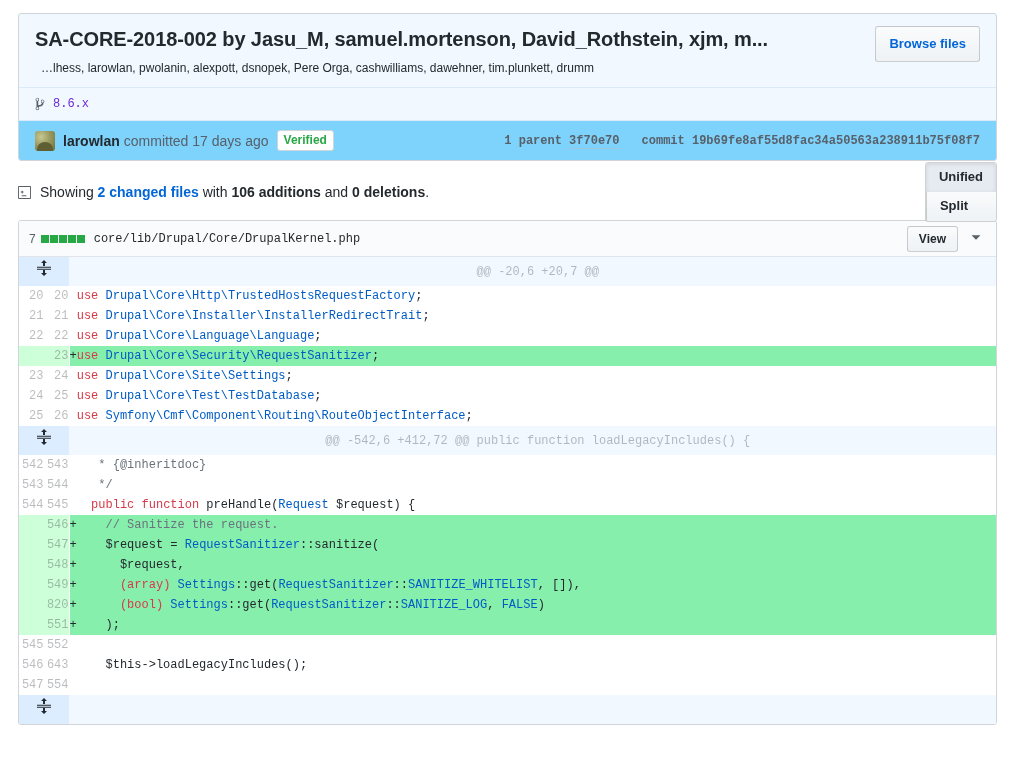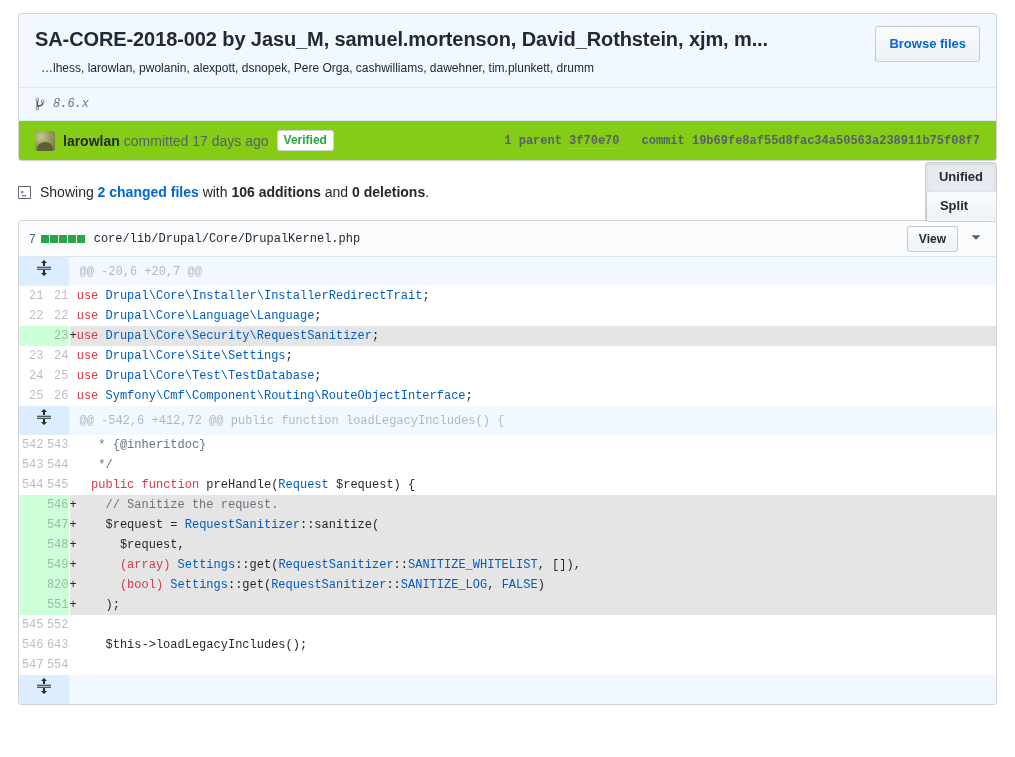--- a/index.html
+++ b/index.html
@@ -86,25 +86,25 @@
     font-family: "Liberation Mono", "DejaVu Sans Mono", monospace;
   }
   .branch-icon {
     width: 12px;
     height: 16px;
     margin-right: 6px;
     display: inline-flex;
     align-items: center;
     color: #586069;
   }
-  .branch-name { color: #737373; font-size: 12px; font-style: italic; }
+  .branch-name { color: #6d28d9; font-size: 12px; }
 
   .commit-meta {
     border-top: 1px solid #dbe9f8;
-    background: #84cc16;
+    background: #7dd3fc;
     padding: 9px 16px;
     display: flex;
     align-items: center;
     font-size: 14px;
     color: #586069;
   }
   .avatar {
     width: 20px;
     height: 20px;
     border-radius: 3px;
@@ -295,40 +295,41 @@
     padding: 0 10px 0 10px;
     white-space: pre;
     color: #24292e;
     overflow: hidden;
   }
 
   tr.ctx .ln { background: #fff; }
   tr.ctx .code { background: #fff; }
 
   tr.add .ln { background: #cdffd8; color: rgba(27,31,35,0.3); }
-  tr.add .code { background: #e5e5e5; }
+  tr.add .code { background: #86efac; }
 
   tr.hunk td {
     background: #f1f8ff;
     color: rgba(27,31,35,0.3);
     height: 29px;
   }
   tr.hunk .ln-expand {
     background: #dbedff;
     text-align: center;
     vertical-align: middle;
     color: #0366d6;
     cursor: pointer;
     padding: 0;
   }
   tr.hunk .hunk-text {
     padding-left: 10px;
     vertical-align: middle;
     color: rgba(27,31,35,0.3);
     white-space: pre;
+    text-align: center;
   }
   .expand-icon {
     display: inline-flex;
     align-items: center;
     justify-content: center;
     color: #24292e;
   }
 
   
   .k    { color: #d73a49; }  
@@ -416,20 +417,25 @@
           <tr class="hunk">
             <td class="ln ln-expand" colspan="2"><span class="expand-icon">
                 <svg width="14" height="16" viewBox="0 0 14 16" aria-hidden="true">
                   <path fill="currentColor" d="M7 0L4 3h2v3h2V3h2L7 0zm0 16l3-3H8v-3H6v3H4l3 3z"></path>
                   <path fill="currentColor" d="M0 6.75h14v1H0zM0 8.75h14v1H0z"></path>
                 </svg>
               </span></td>
             <td class="hunk-text">@@ -20,6 +20,7 @@</td>
           </tr>
           <tr class="ctx">
+            <td class="ln">20</td>
+            <td class="ln">20</td>
+            <td class="code"><span class="marker"> </span><span class="k">use</span> <span class="ns">Drupal\Core\Http\TrustedHostsRequestFactory</span>;</td>
+          </tr>
+          <tr class="ctx">
             <td class="ln">21</td>
             <td class="ln">21</td>
             <td class="code"><span class="marker"> </span><span class="k">use</span> <span class="ns">Drupal\Core\Installer\InstallerRedirectTrait</span>;</td>
           </tr>
           <tr class="ctx">
             <td class="ln">22</td>
             <td class="ln">22</td>
             <td class="code"><span class="marker"> </span><span class="k">use</span> <span class="ns">Drupal\Core\Language\Language</span>;</td>
           </tr>
           <tr class="add">

